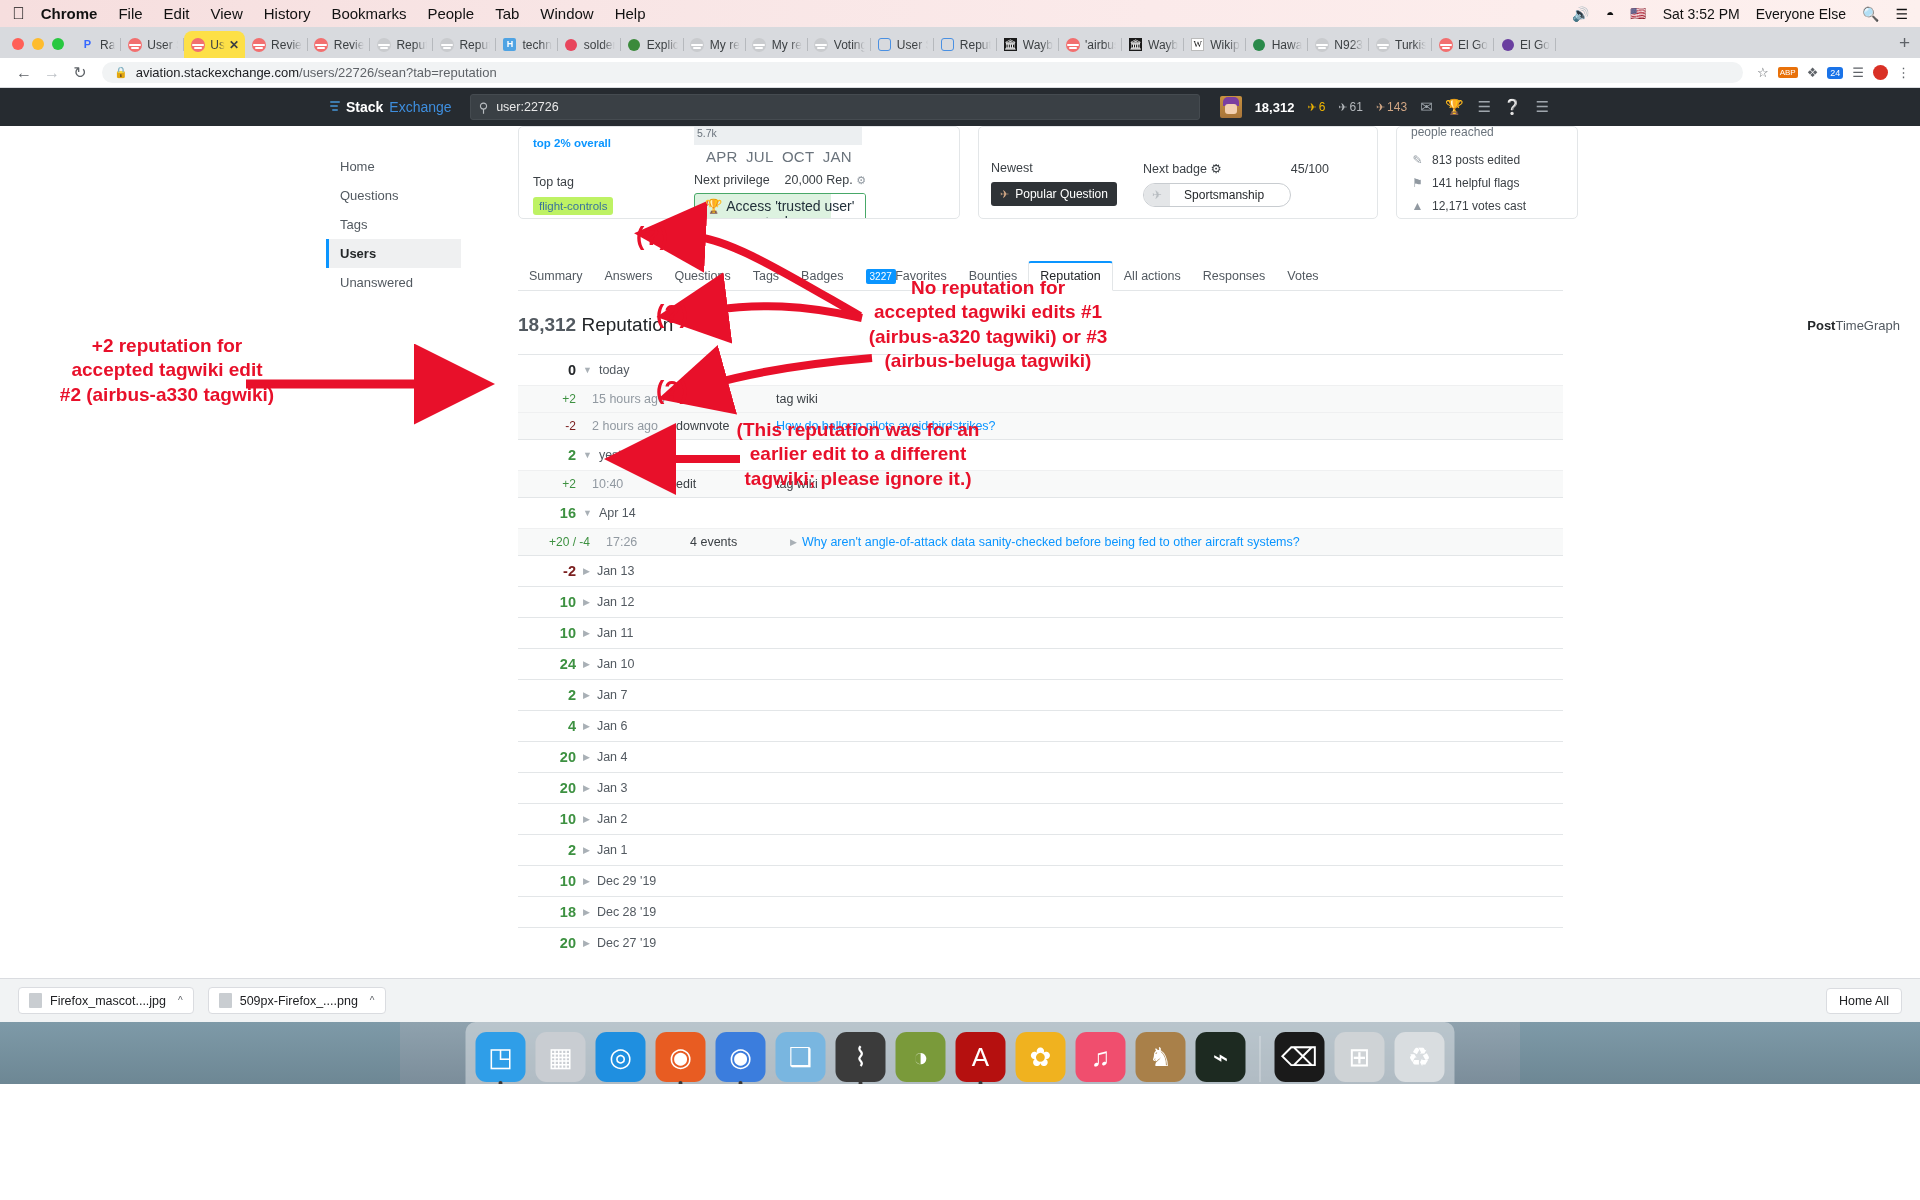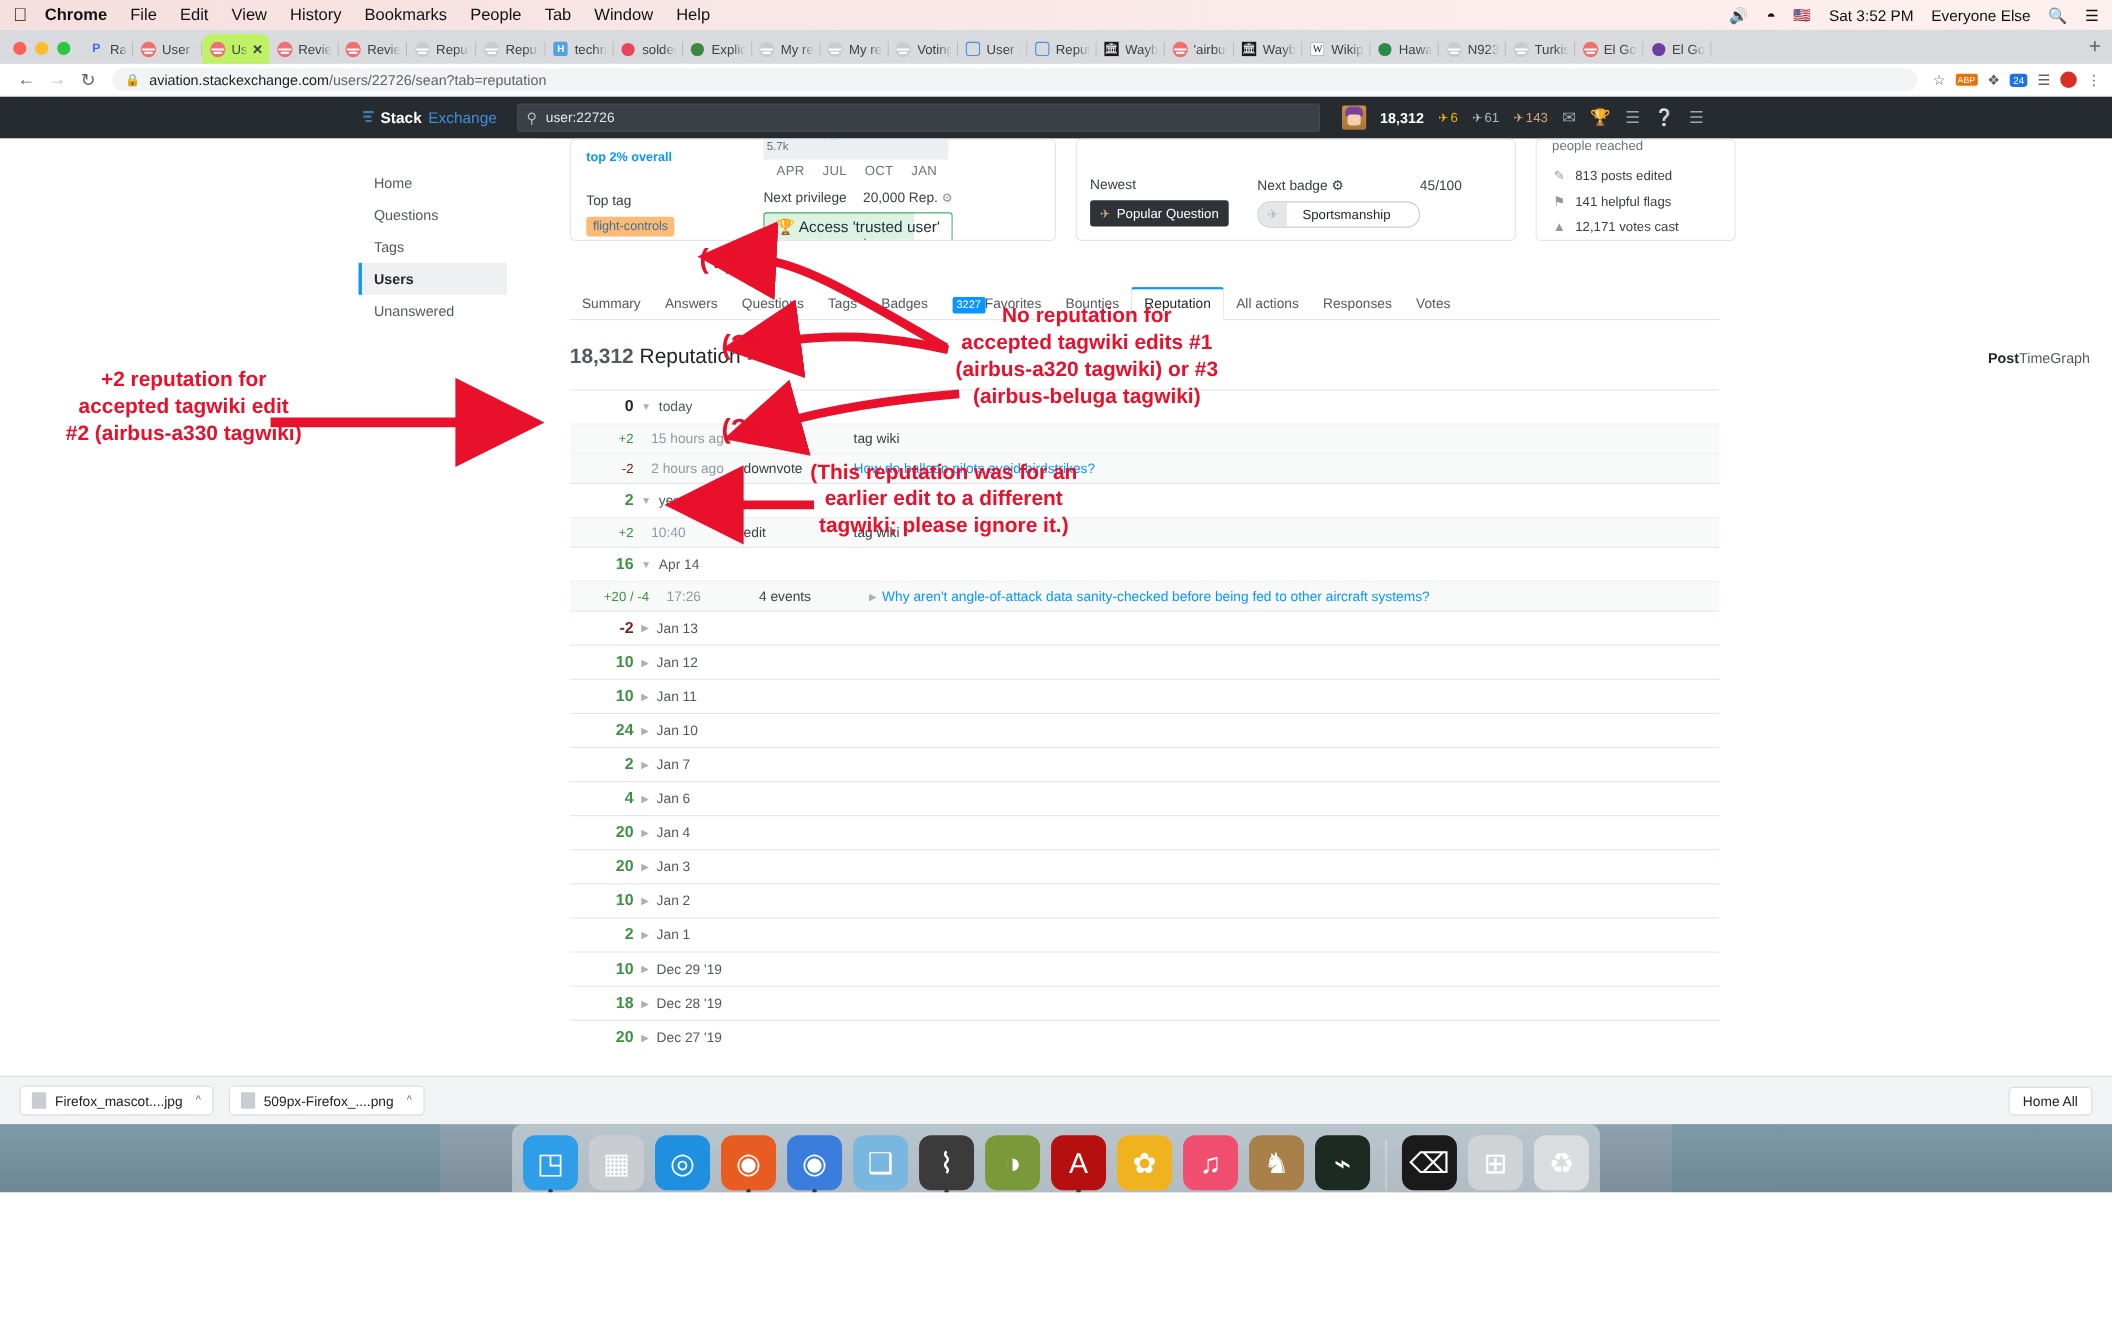--- a/index.html
+++ b/index.html
@@ -50,21 +50,21 @@
     color: #3c4043;
     position: relative;
     flex: 0 0 auto;
     overflow: hidden;
     white-space: nowrap;
   }
   .tab:not(.active)::after {
     content:""; position:absolute; right:0; top:7px; bottom:7px; width:1px; background:#b6b9bd;
   }
   .tab.active {
-    background: #bef264;
+    background: #fde047;
     border-radius: 8px 8px 0 0;
     max-width: 72px;
     z-index: 3;
   }
   .tab .favicon {
     width: 15px; height: 15px; flex: 0 0 15px; margin-right: 5px;
     display: inline-flex; align-items: center; justify-content: center;
     font-size: 11px; line-height: 1;
   }
   .tab .tlabel {
@@ -173,28 +173,28 @@
   .card {
     border:1px solid #e3e6e8; border-radius:5px; background:#fff; padding: 10px 14px;
     overflow:hidden;
   }
   .card-stats { width: 442px; height: 93px; position:relative; }
   .card-mid { width: 400px; height: 93px; position:relative; }
   .card-right { width: 182px; height: 93px; position:relative; }
   .toppct { color:#0a95ff; font-size:11.5px; font-weight:bold; }
   .toptag-label { font-size: 12.5px; color:#3b4045; margin-top: 26px; }
   .tagpill {
-    display:inline-block; background:#fdba74; color:#39739d; font-size:11.5px;
+    display:inline-block; background:#bef264; color:#39739d; font-size:11.5px;
     padding: 3px 6px; border-radius:3px; margin-top: 8px;
   }
   .sparkbox { position:absolute; left:175px; top:-4px; width: 168px; }
   .sparkrow { position:relative; height:22px; background:#eceff1; }
   .spark-svg { position:absolute; left:0; top:-26px; }
   .sparklabel { position:absolute; left:3px; top:4px; font-size:10.5px; color:#6a737c; }
-  .axis { display:flex; justify-content:space-between; font-size:12px; color:#6a737c;
+  .axis { display:flex; justify-content:space-between; font-size:15px; color:#6a737c;
           padding: 3px 10px 0 12px; letter-spacing:.3px;}
   .nextpriv { position:absolute; left:175px; top:46px; width:172px; }
   .nextpriv .hdr { display:flex; justify-content:space-between; font-size:12.5px; color:#3b4045; }
   .nextpriv .gear { color:#9199a1; font-size:11px; }
   .privbar {
     margin-top: 6px; border:1px solid #48a868; border-radius:3px; background:#ddf2e0;
     font-size:14px; color:#22303a; padding: 4px 6px; position:relative; overflow:hidden;
     text-align:center;
   }
   .privbar .fillrest { position:absolute; right:0; top:0; bottom:0; width:34px; background:#fff; }

